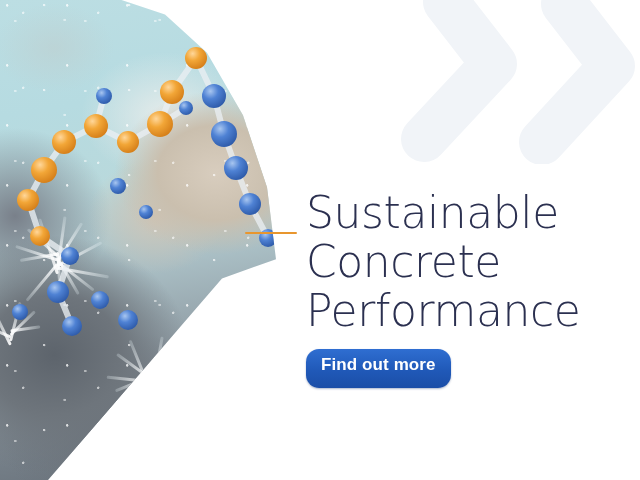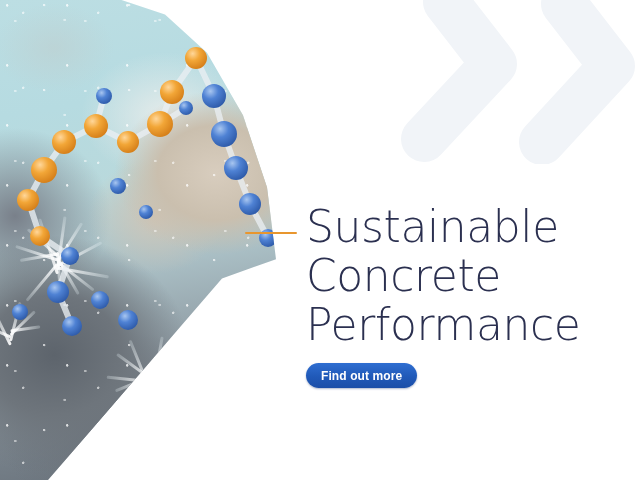--- a/index.html
+++ b/index.html
@@ -82,21 +82,21 @@
     position:absolute;
     left:245px; top:232px;
     width:52px; height:2px;
     background:#e8962e;
     border-radius:1px;
   }
 
   
   .content {
     position:absolute;
-    left:306px; top:202px;
+    left:306px; top:188px;
     width:320px;
   }
   .headline {
     font-family:"DejaVu Sans", sans-serif;
     font-weight:300;
     font-size:44px;
     line-height:49px;
     letter-spacing:-0.4px;
     color:#2b3050;
     white-space:pre-line;
@@ -104,27 +104,27 @@
   .subtitle {
     margin-top:17px;
     font-size:11.5px;
     font-weight:600;
     letter-spacing:.05px;
     color:#2a62c4;
   }
   .cta {
     display:inline-block;
     margin-top:14px;
-    padding:6px 15px 5px;
+    padding:6px 15px 13px;
     border:none;
     border-radius:13px;
     background:linear-gradient(180deg, #2f6ed1 0%, #2059b8 55%, #1b4ea7 100%);
     color:#ffffff;
     font-family:"Liberation Sans", sans-serif;
-    font-size:12px;
+    font-size:17px;
     font-weight:700;
     letter-spacing:.1px;
     cursor:pointer;
     box-shadow:0 1px 2px rgba(20,50,110,.35);
   }
 </style>
 </head>
 <body>
 
 <div class="stage">

